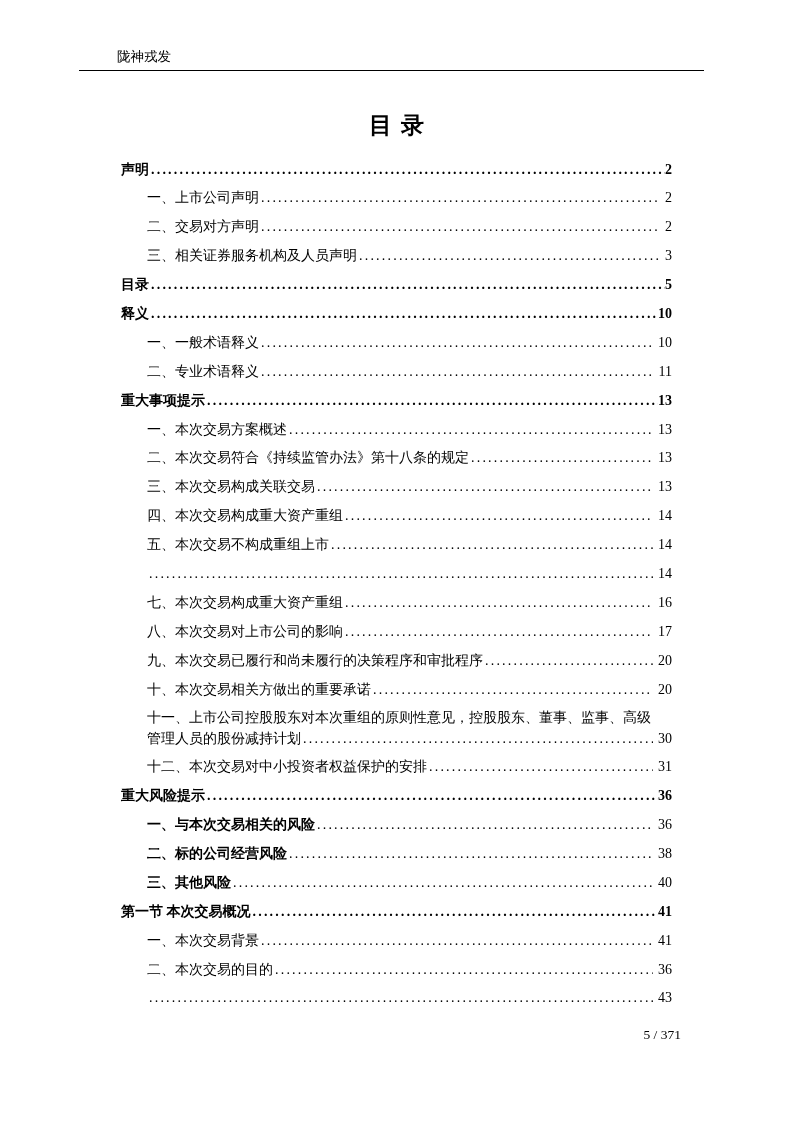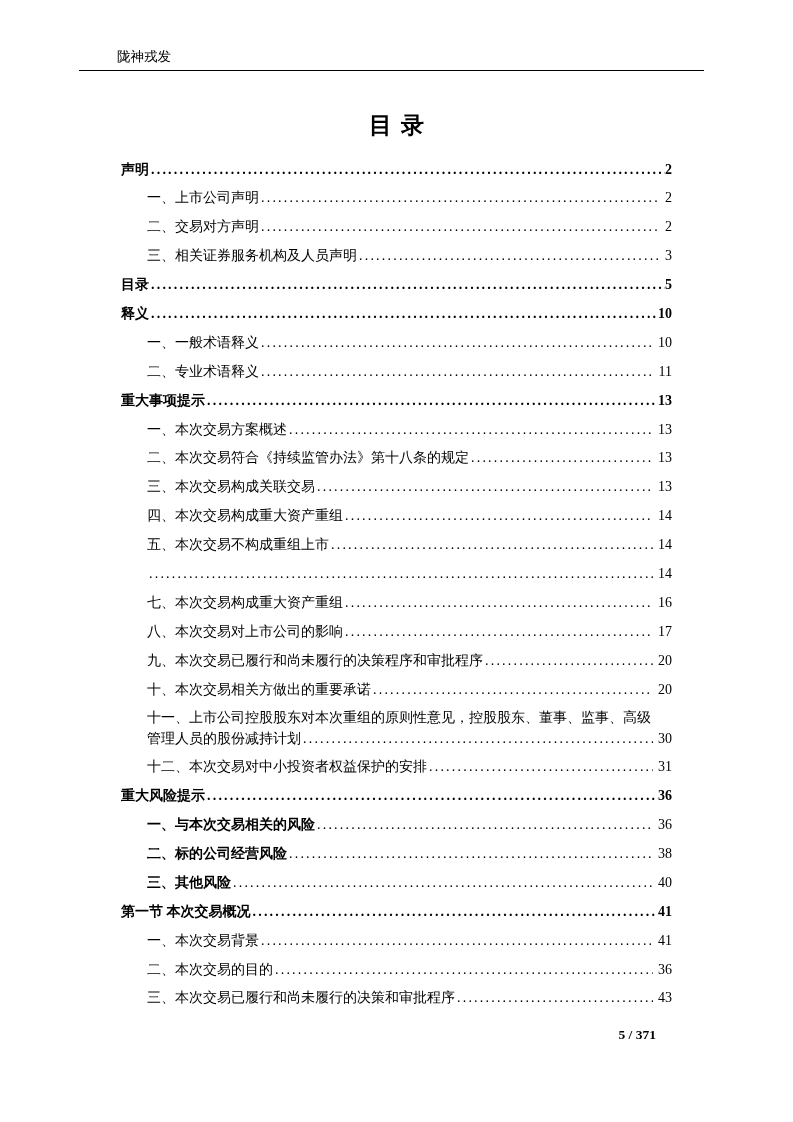--- a/index.html
+++ b/index.html
@@ -45,22 +45,22 @@
   .lv2{padding-left:26px;}
   .lv2 .pg{margin-left:5px;}
   .bold2 .t{font-weight:bold;}
   .dots{
     flex:1;overflow:hidden;white-space:nowrap;
     letter-spacing:2.2px;margin-left:2px;
   }
   .pg{flex:none;}
   
   .ftr{
-    position:absolute;top:1027px;right:137px;
-    font-size:13.5px;font-weight:bold;
+    position:absolute;top:1027px;right:112px;
+    font-size:13.5px;font-weight:normal;
   }
 </style>
 </head>
 <body>
 
 <div class="page">
 
   <div class="hdr">
     <span class="hdr-left">陇神戎发</span>
   </div>
@@ -205,21 +205,20 @@
       <span class="t">一、本次交易背景</span>
         <span class="dots">............................................................................................................................................................................................................................</span>
         <span class="pg">41</span>
     </div>
     <div class="row lv2">
       <span class="t">二、本次交易的目的</span>
         <span class="dots">............................................................................................................................................................................................................................</span>
         <span class="pg">36</span>
     </div>
     <div class="row lv2">
-      <span class="t">三、本次交易已履行和尚未履行的决策和审批程序</span>
         <span class="dots">............................................................................................................................................................................................................................</span>
         <span class="pg">43</span>
     </div>
 
   </div>
 
   <div class="ftr">5 / 371</div>
 
 </div>
 

